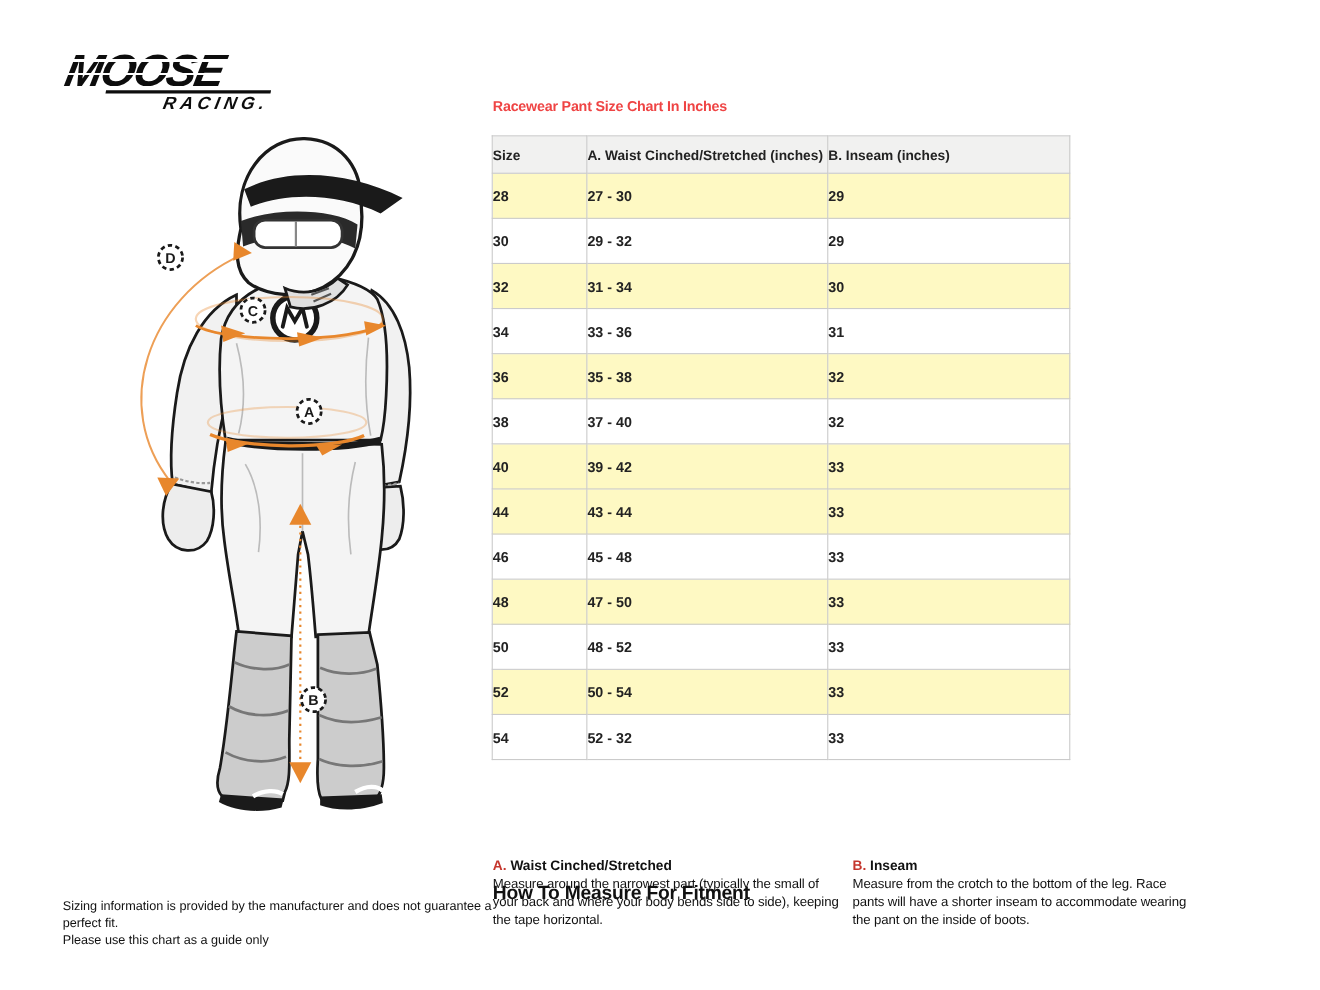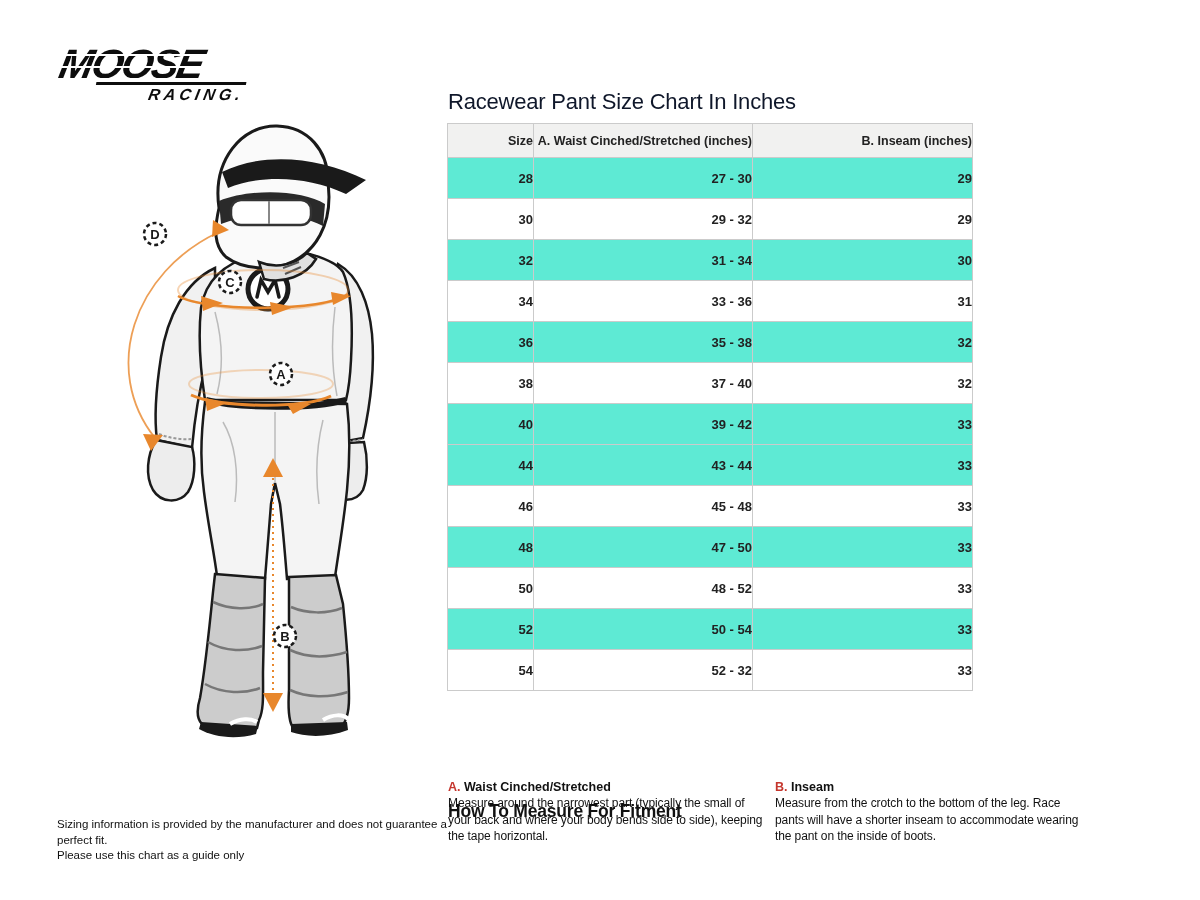--- a/index.html
+++ b/index.html
@@ -18,27 +18,27 @@
   .logo-sub {
     font-size: 16px; font-weight: bold; font-style: italic; letter-spacing: 4px;
     color: #0d0d0d; text-align: right; margin-top: -3px; border-top: 3px solid #0d0d0d;
     padding-top: 1px; width: 150px; margin-left: 40px; white-space: nowrap;
   }
 
   
   .figure { position: absolute; left: 55px; top: 112px; width: 380px; height: 672px; }
 
   
-  .chart-title { position: absolute; left: 448px; top: 89px; font-size: 22px; font-weight: normal; color: #0f172a; letter-spacing: -0.2px; }
+  .chart-title { position: absolute; left: 448px; top: 89px; font-size: 13px; font-weight: bold; color: #ef4444; letter-spacing: -0.2px; }
 
   table.size-table { position: absolute; left: 447px; top: 123px; width: 525px; border-collapse: collapse; table-layout: fixed; }
-  .size-table th, .size-table td { border: 1px solid #cbcbcb; text-align: right; vertical-align: middle; color: #222; }
+  .size-table th, .size-table td { border: 1px solid #cbcbcb; text-align: left; vertical-align: middle; color: #222; }
   .size-table th { height: 34px; font-size: 12.5px; font-weight: bold; background: #f1f1f0; }
   .size-table td { height: 41px; font-size: 13px; font-weight: bold; background: #ffffff; }
-  .size-table tr.alt td { background: #5eead4; }
+  .size-table tr.alt td { background: #fef9c3; }
   .size-table col.c-size { width: 86px; }
   .size-table col.c-waist { width: 219px; }
   .size-table col.c-inseam { width: 220px; }
 
   .howto-title { position: absolute; left: 448px; top: 753px; font-size: 17.5px; font-weight: bold; color: #111; letter-spacing: -0.2px; margin-top: 48px; }
   .howto-col { position: absolute; top: 780px; width: 318px; }
   .howto-col.col-a { left: 448px; }
   .howto-col.col-b { left: 775px; width: 316px; }
   .howto-head { font-size: 12.5px; font-weight: bold; color: #111; margin-bottom: 1px; }
   .howto-letter { color: #c5362d; }

